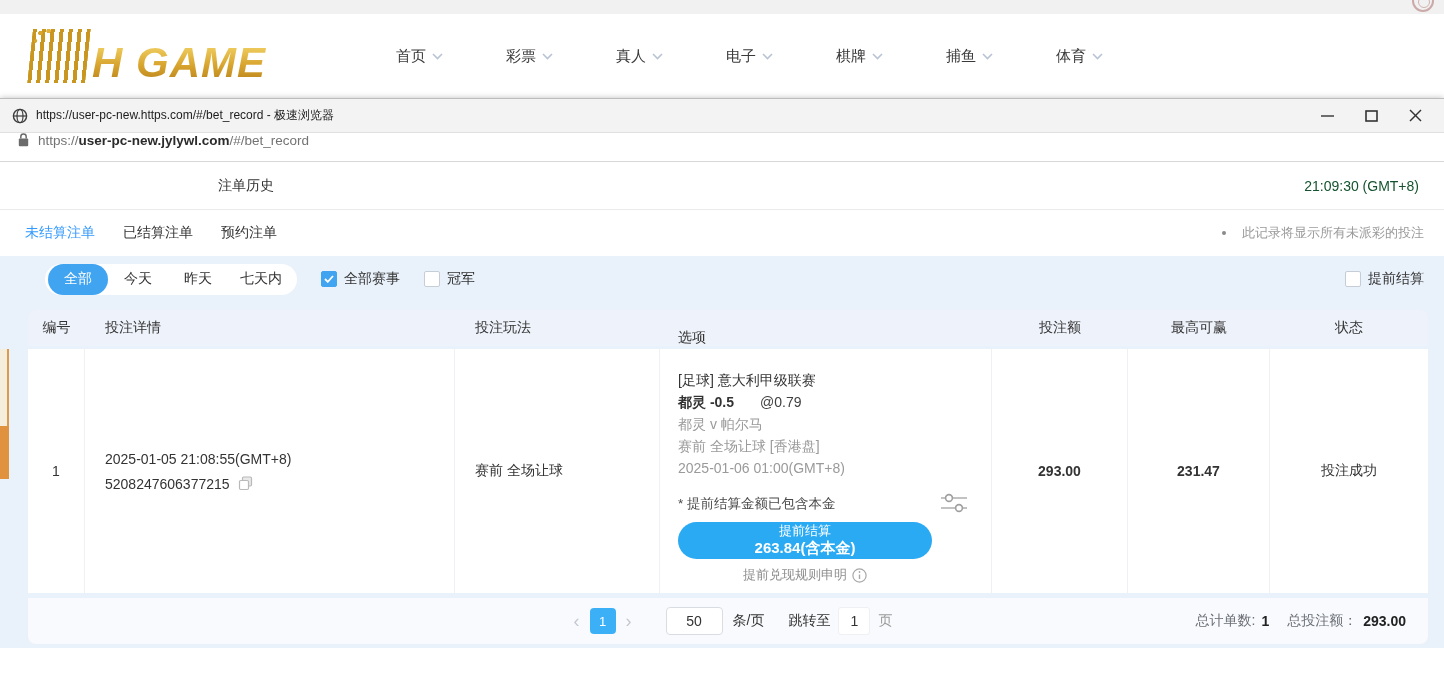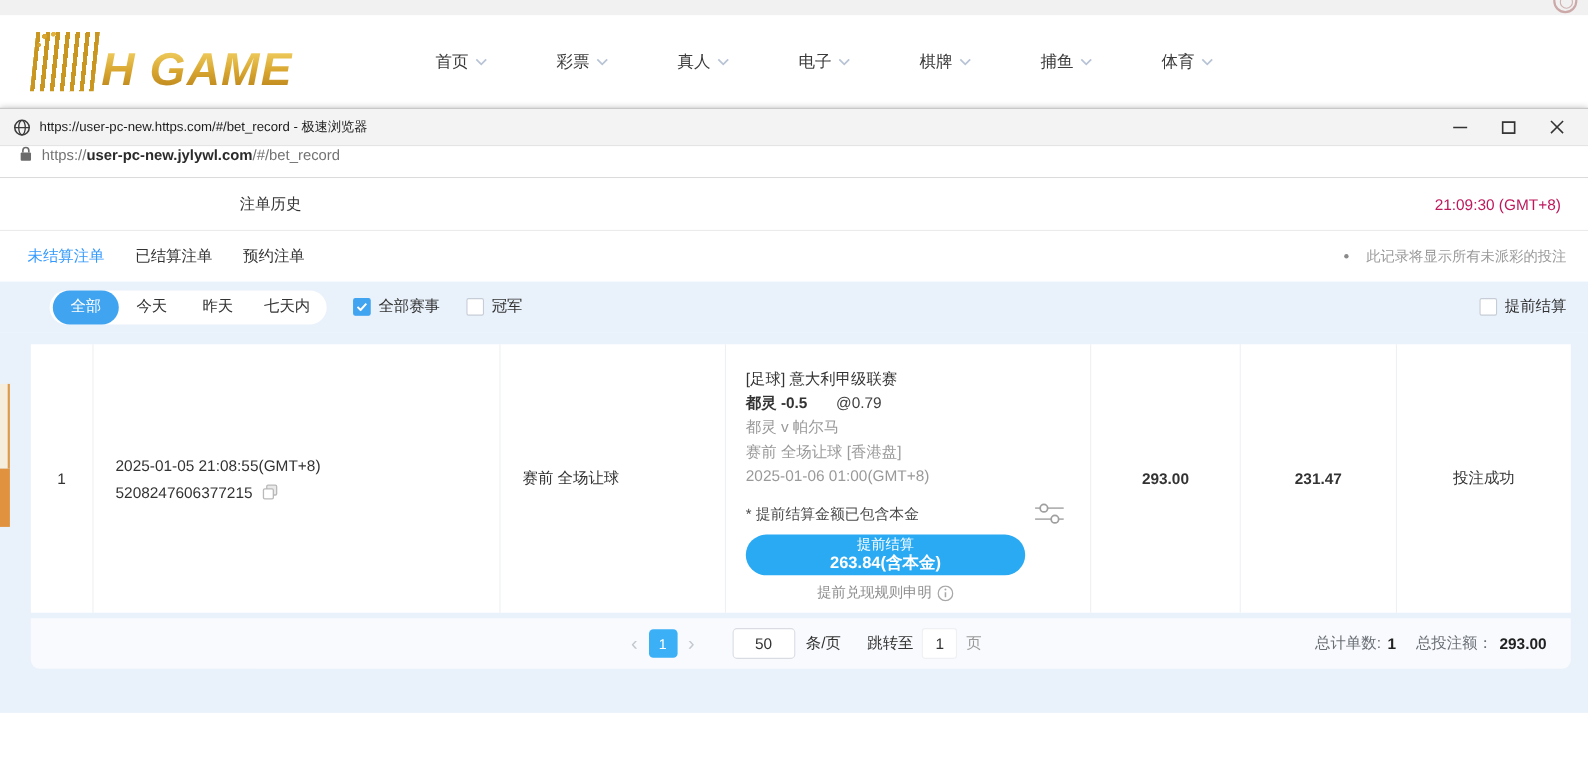--- a/index.html
+++ b/index.html
@@ -34,21 +34,21 @@
   .win-controls { display:flex; align-items:center; gap:14px; padding-right:4px; }
   .win-btn { width:30px; height:26px; display:flex; align-items:center; justify-content:center; cursor:pointer; color:#333; }
 
   .urlbar { height:29px; background:#fff; border-bottom:1px solid #d7d7d7; display:flex; align-items:flex-start; padding:0 16px 0 18px; }
   .url-text { font-size:13.5px; margin-left:9px; color:#737373; }
   .url-text b { color:#2b2b2b; font-weight:700; }
 
   
   .page-header { height:48px; background:#fff; border-bottom:1px solid #ebebeb; position:relative; display:flex; align-items:center; }
   .page-title { position:absolute; left:218px; font-size:14px; color:#333; }
-  .page-clock { position:absolute; right:25px; font-size:14px; color:#be185d; }
+  .page-clock { position:absolute; right:25px; font-size:14px; color:#14532d; }
 
   .tabs-row { height:46px; background:#fff; display:flex; align-items:center; padding:0 20px 0 25px; }
   .tab { font-size:14px; color:#333; margin-right:28px; cursor:pointer; }
   .tab.active { color:#39f; }
   .tab-note { margin-left:auto; font-size:13px; color:#9a9a9a; display:flex; align-items:center; gap:16px; }
   .tab-note .dot { width:4px; height:4px; border-radius:50%; background:#8a8a8a; display:inline-block; }
 
   .filter-row { height:46px; background:#e9f1fb; display:flex; align-items:center; padding:0 20px 0 45px; }
   .pill-group { background:#fff; border-radius:16px; height:31px; display:flex; align-items:center; padding:0 3px; }
   .pill { min-width:60px; height:31px; display:flex; align-items:center; justify-content:center; font-size:14px; color:#333; border-radius:16px; cursor:pointer; padding:0 12px; }
@@ -238,20 +238,29 @@
       <span>冠军</span>
     </label>
     <label class="cb-wrap filter-right">
       <span class="cb"></span>
       <span>提前结算</span>
     </label>
   </div>
 
   <div class="content-bg">
     <div class="btable">
+      <div class="thead">
+        <div class="col-no">编号</div>
+        <div class="col-det">投注详情</div>
+        <div class="col-play">投注玩法</div>
+        <div class="col-sel">选项</div>
+        <div class="col-stake">投注额</div>
+        <div class="col-win">最高可赢</div>
+        <div class="col-stat">状态</div>
+      </div>
 
       <div class="trow">
         <div class="col-no cell-mid">1</div>
         <div class="col-det cell-mid">
           <span>2025-01-05 21:08:55(GMT+8)</span>
           <span class="bet-id-line">
             <span>5208247606377215</span>
             <svg width="15" height="15" viewBox="0 0 15 15">
                 <rect x="4.5" y="1" width="9" height="9" rx="1.2" fill="#e9e9e9" stroke="#b9b9b9" stroke-width="1.2"></rect>
                 <rect x="1.5" y="4.5" width="9" height="9" rx="1.2" fill="#fff" stroke="#b9b9b9" stroke-width="1.2"></rect>

